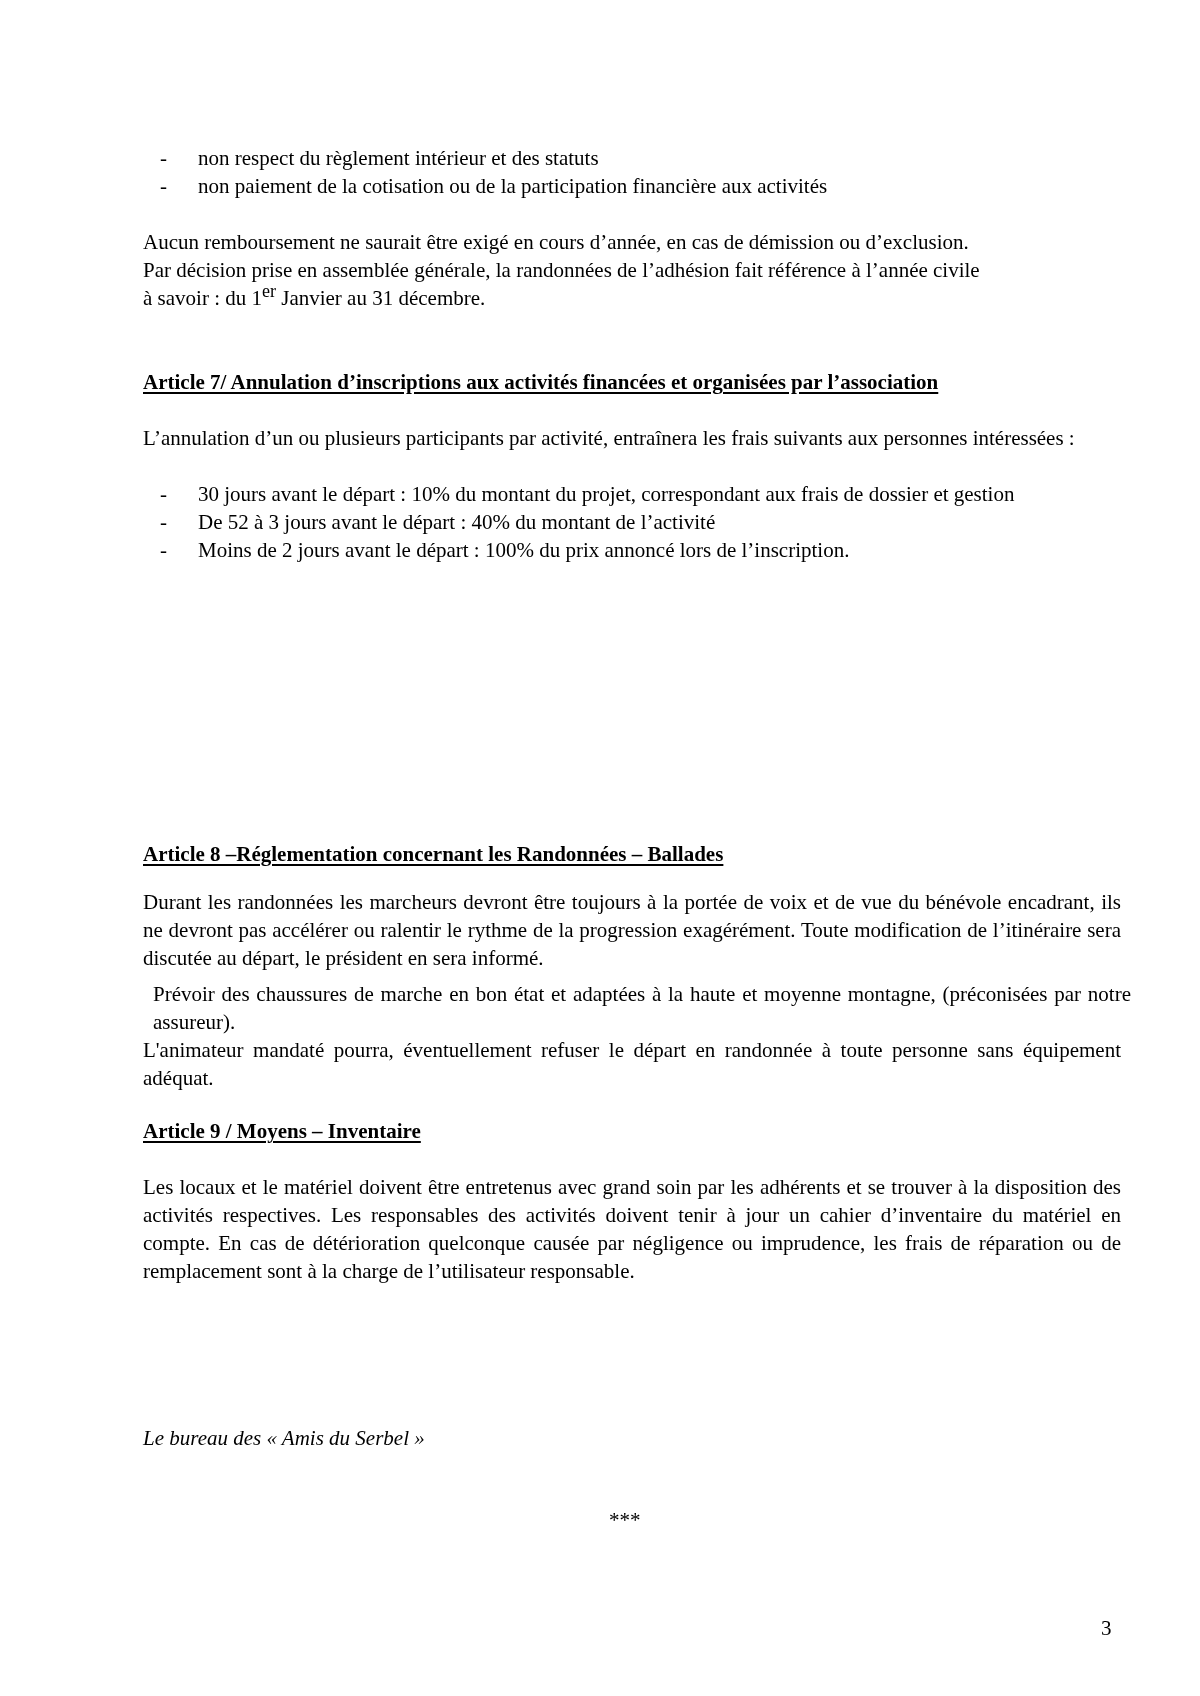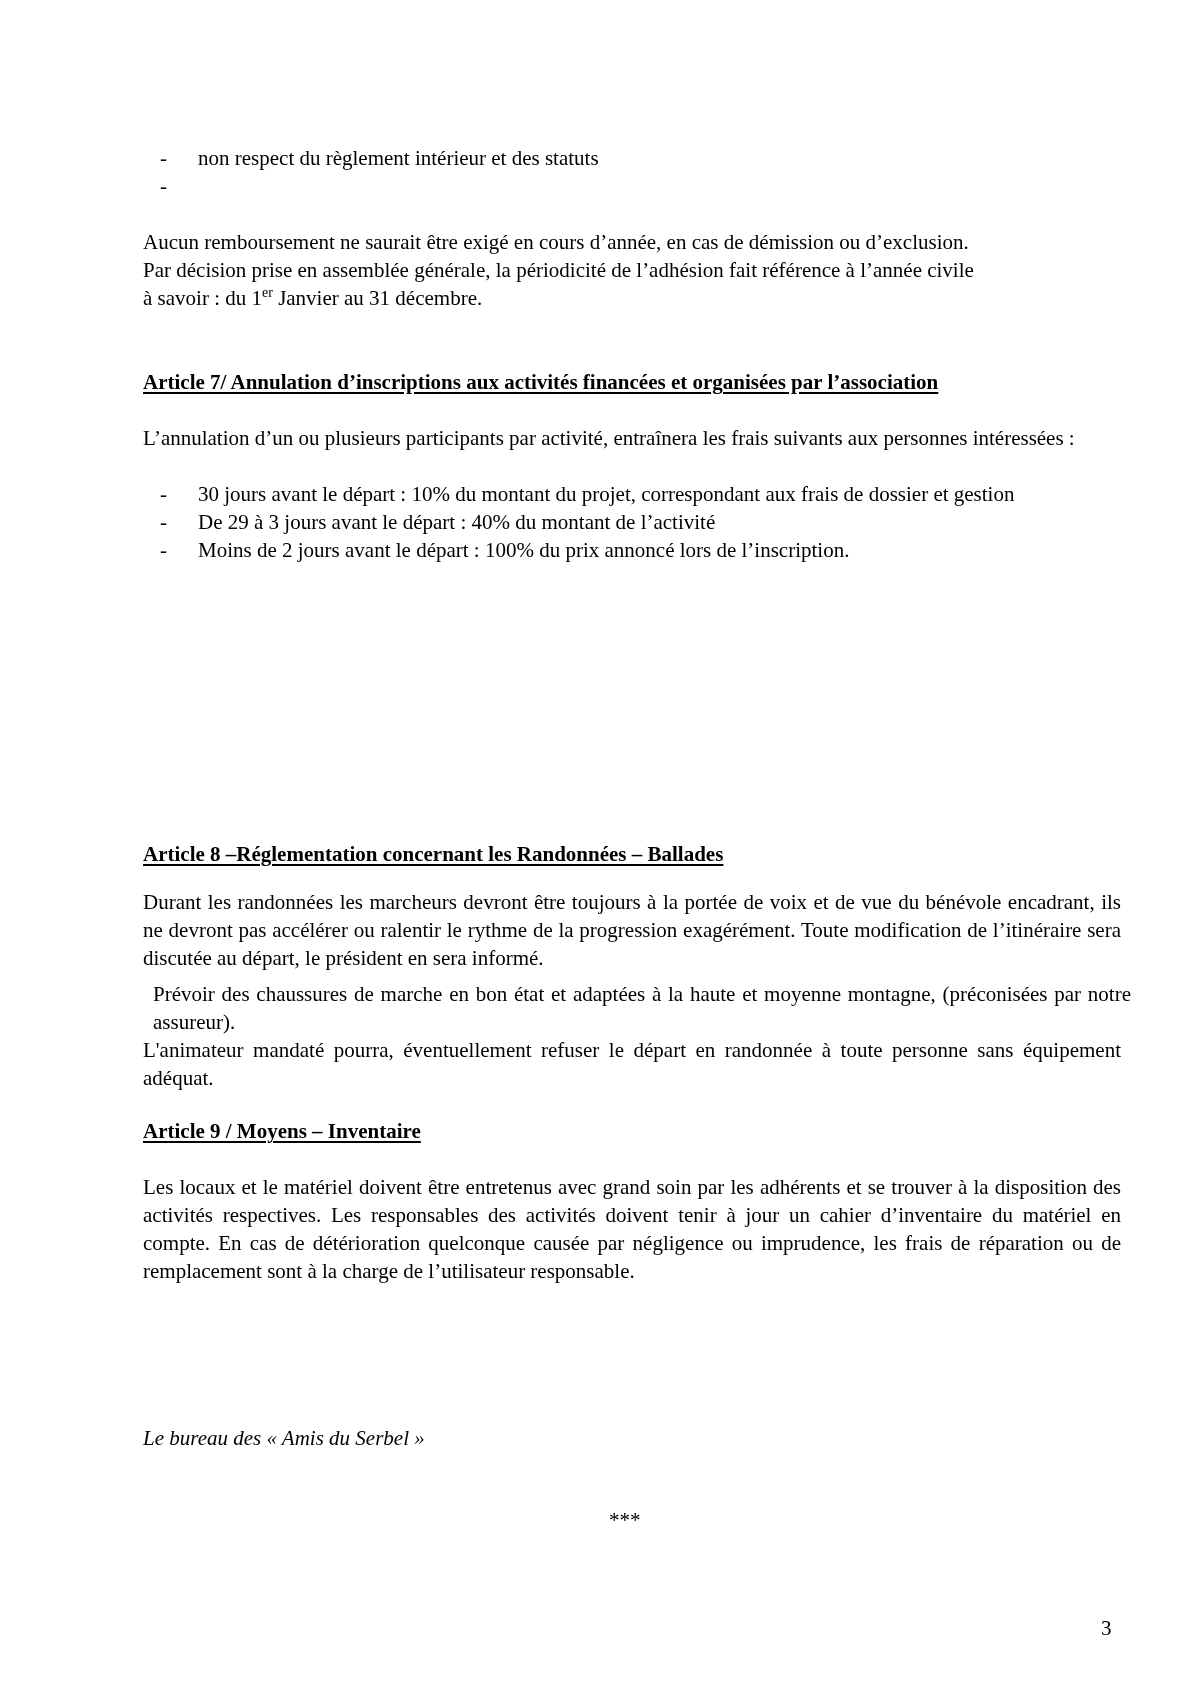--- a/index.html
+++ b/index.html
@@ -50,21 +50,21 @@
       left: 17px;
       top: 0;
     }
     .heading {
       font-weight: bold;
       text-decoration: underline;
       text-decoration-thickness: 2px;
       text-underline-offset: 3px;
     }
     sup {
-      font-size: 14px;
+      font-size: 18px;
       line-height: 0;
       vertical-align: 8px;
     }
     .stars {
       position: absolute;
       left: 609px;
       top: 1506px;
       font-size: 21px;
     }
     .page-number {
@@ -79,41 +79,42 @@
 
 <div class="page">
 
   <ul class="list block" style="top:144px;">
     <li>
       <span class="dash">-</span>
       <span>non respect du règlement intérieur et des statuts</span>
     </li>
     <li>
       <span class="dash">-</span>
+      <span>non paiement de la cotisation ou de la participation financière aux activités</span>
     </li>
   </ul>
 
   <div class="block" style="top:228px;">
     <span class="p-line">Aucun remboursement ne saurait être exigé en cours d’année, en cas de démission ou d’exclusion.</span>
-    <span class="p-line">Par décision prise en assemblée générale, la périodicité de l’adhésion fait référence à l’année civile</span>
+    <span class="p-line">Par décision prise en assemblée générale, la randonnées de l’adhésion fait référence à l’année civile</span>
     <span class="p-line"><span>à savoir : du 1</span><sup>er</sup><span> Janvier au 31 décembre.</span></span>
   </div>
 
   <div class="block heading" style="top:368px;">Article 7/ Annulation d’inscriptions aux activités financées et organisées par l’association</div>
 
   <div class="block just" style="top:424px;">L’annulation d’un ou plusieurs participants par activité, entraînera les frais suivants aux personnes intéressées :</div>
 
   <ul class="list block just" style="top:480px;">
     <li>
       <span class="dash">-</span>
       <span>30 jours avant le départ : 10% du montant du projet, correspondant aux frais de dossier et gestion</span>
     </li>
     <li>
       <span class="dash">-</span>
-      <span>De 29 à 3 jours avant le départ : 40% du montant de l’activité</span>
+      <span>De 52 à 3 jours avant le départ : 40% du montant de l’activité</span>
     </li>
     <li>
       <span class="dash">-</span>
       <span>Moins de 2 jours avant le départ : 100% du prix annoncé lors de l’inscription.</span>
     </li>
   </ul>
 
 
 
   <div class="block heading" style="top:840px;">Article 8 –Réglementation concernant les Randonnées – Ballades</div>

